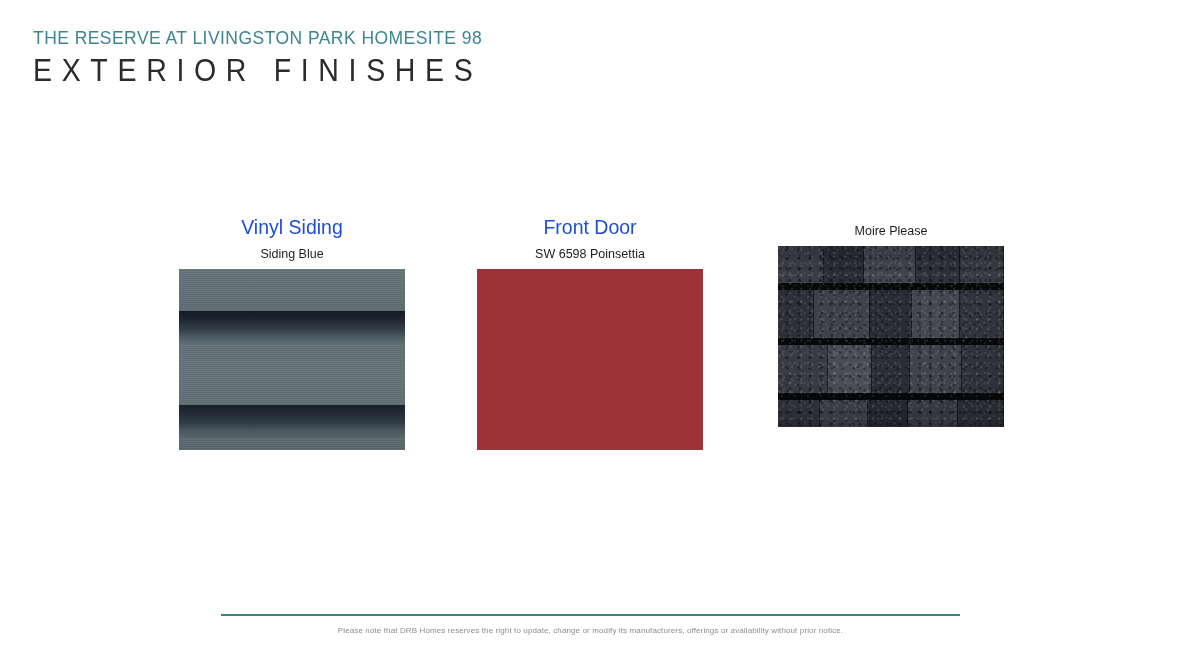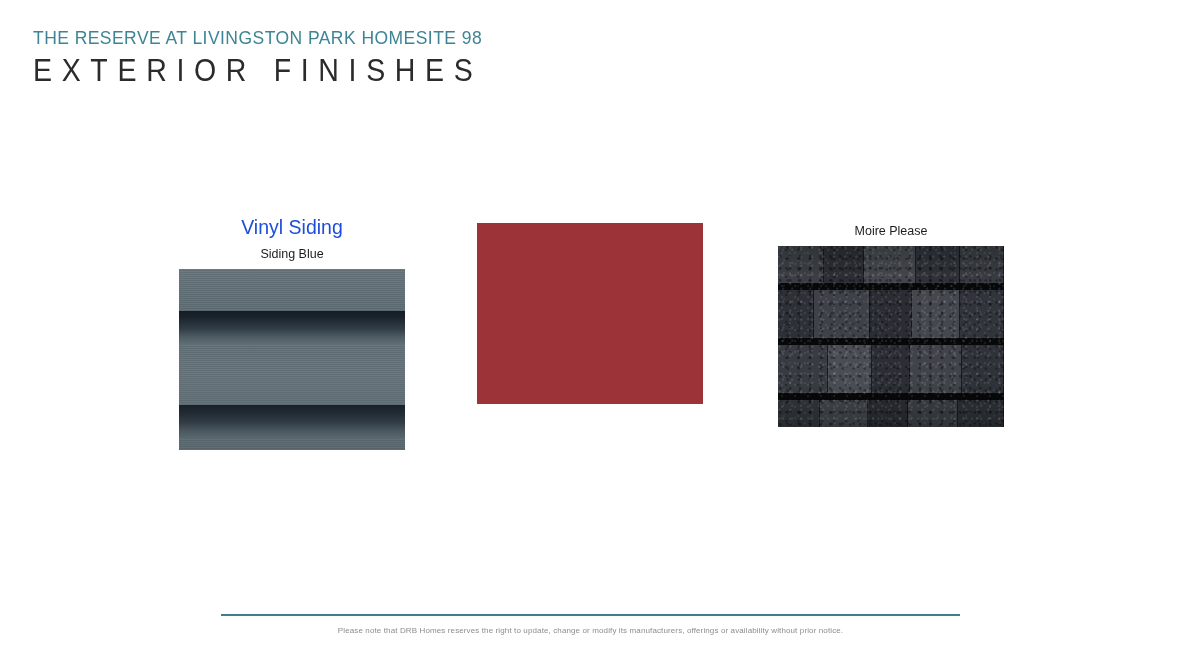--- a/index.html
+++ b/index.html
@@ -226,20 +226,22 @@
       <div class="swatch-spec">Siding Blue</div>
       <div class="swatch-image tex-siding">
         <div class="grain"></div>
         <div class="lap lap-1"></div>
         <div class="lap lap-2"></div>
         <div class="sheen"></div>
       </div>
     </div>
 
     <div class="swatch-card card-1">
+      <div class="swatch-name">Front Door</div>
+      <div class="swatch-spec">SW 6598 Poinsettia</div>
       <div class="swatch-image tex-door"></div>
     </div>
 
     <div class="swatch-card card-2">
       <div class="swatch-spec">Moire Please</div>
       <div class="swatch-image tex-shingle">
 
         <div class="course" style="top:0px; height:40px;">
           <div class="tab" style="width:46px; background:#3b3f45;"></div>
           <div class="tab" style="width:40px; background:#2b2e34;"></div>

